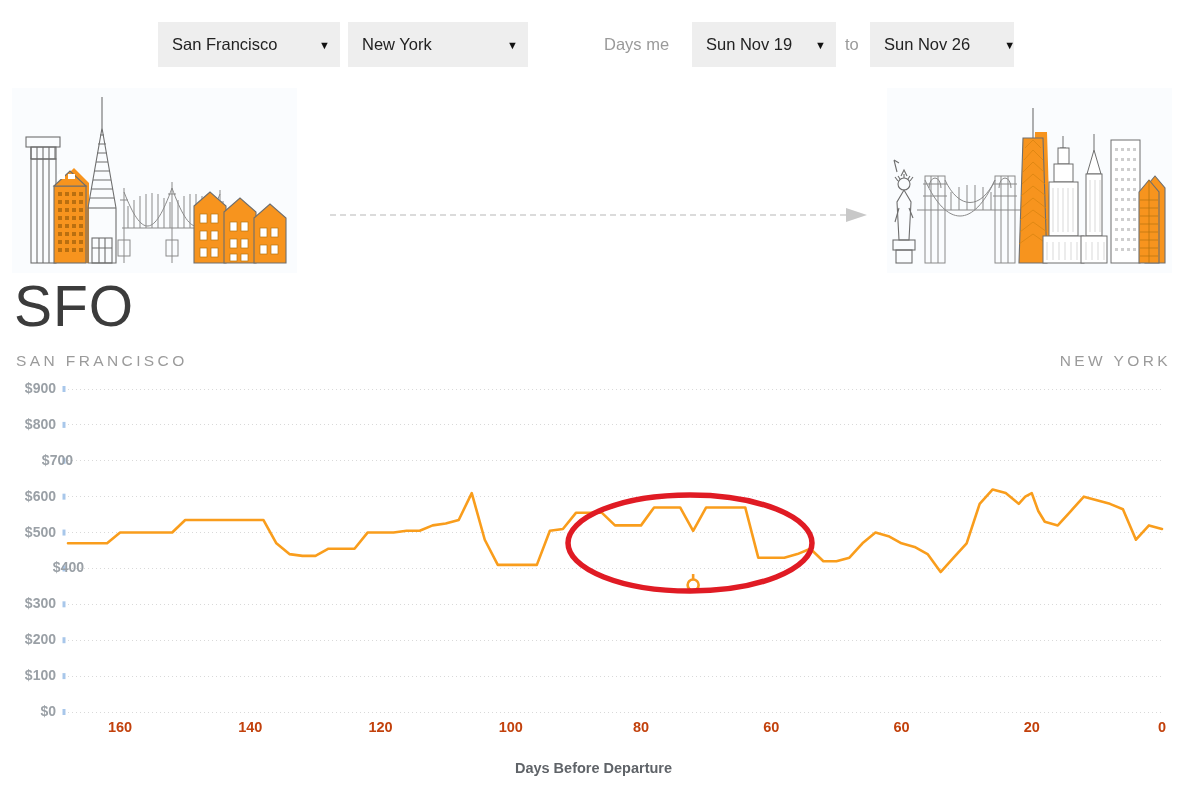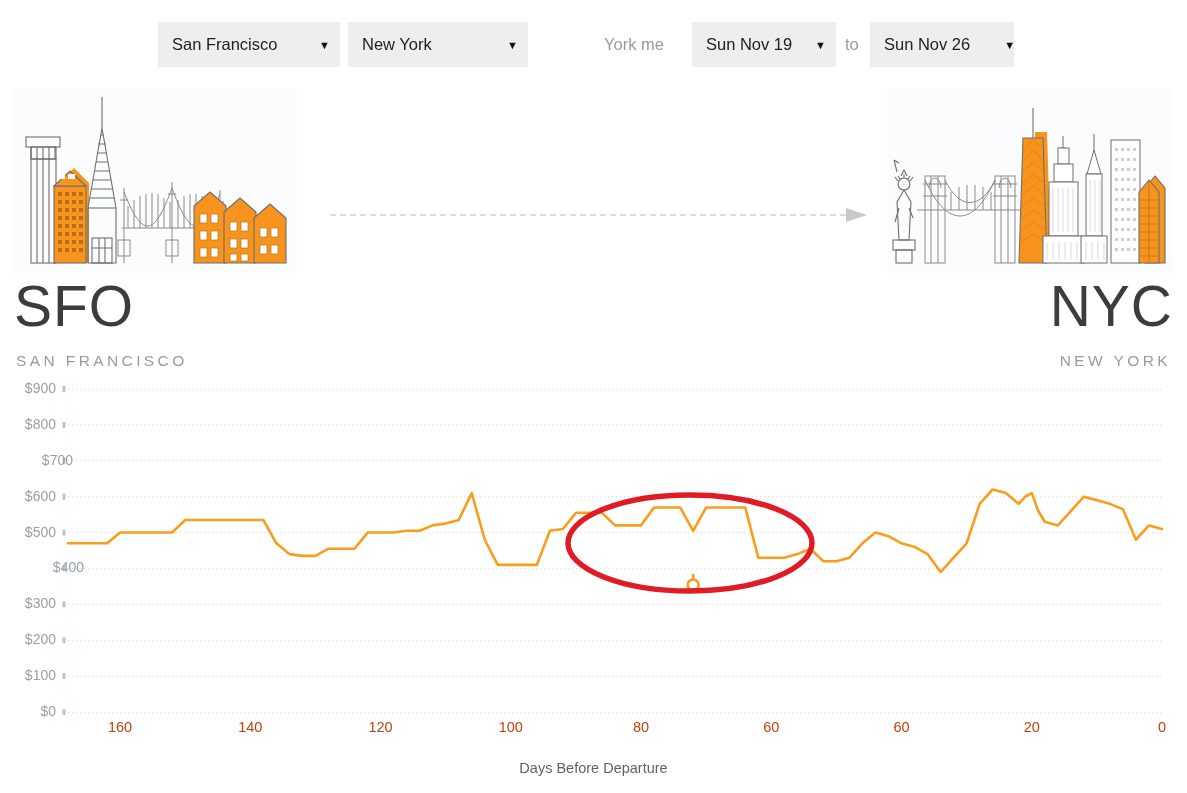--- a/index.html
+++ b/index.html
@@ -55,21 +55,21 @@
     position: absolute; font-size: 15.5px; color: #9b9b9b; letter-spacing: 3.4px;
   }
   #code-left { left: 14px; top: 278px; }
   #name-left { left: 16px; top: 352px; }
   #code-right { right: 14px; top: 278px; }
   #name-right { right: 16px; top: 352px; }
 
   .arrow-connector { position: absolute; left: 330px; top: 205px; width: 540px; height: 20px; }
 
   
-  .chart { position: absolute; left: 0; top: 375px; width: 1187px; height: 418px; }
+  .chart { position: absolute; left: 0; top: 375px; width: 1187px; height: 418px; font-weight: bold; }
   .y-tick-label {
     position: absolute; font-size: 14px; color: #9aa0a6;
     text-align: right; width: 56px; right: auto;
   }
   .x-tick-label {
     position: absolute; font-size: 14.5px; color: #c2410c; text-align: center; width: 50px;
   }
   .axis-title {
     position: absolute; font-size: 14.5px; color: #5f6368;
     width: 100%; text-align: center; top: 385px; left: 0;
@@ -85,21 +85,21 @@
     <div class="dropdown" id="dd-origin">
       <span class="dd-label">San Francisco</span>
       <span class="caret">▼</span>
     </div>
 
     <div class="dropdown" id="dd-dest">
       <span class="dd-label">New York</span>
       <span class="caret">▼</span>
     </div>
 
-    <div class="plain-label" id="lbl-showme">York me</div>
+    <div class="plain-label" id="lbl-showme">Days me</div>
 
     <div class="dropdown" id="dd-date1">
       <span class="dd-label">Sun Nov 19</span>
       <span class="caret">▼</span>
     </div>
 
     <div class="plain-label" id="lbl-to">to</div>
 
     <div class="dropdown" id="dd-date2">
       <span class="dd-label">Sun Nov 26</span>
@@ -335,21 +335,20 @@
         <path d="M258 100 L268 88 L278 100 L278 175 L258 175 Z" fill="#f7941e" stroke="#6e6e6e" stroke-width="1.1"></path>
         <path d="M252 104 L262 92 L272 104 L272 175 L252 175 Z" fill="#f7941e" stroke="#6e6e6e" stroke-width="1.1"></path>
         <path d="M262 92 v83" stroke="#b5740f" stroke-width="0.8" fill="none"></path>
         <g stroke="#b5740f" stroke-width="0.7" fill="none">
           <path d="M253 112 h18 M253 120 h18 M253 128 h18 M253 136 h18 M253 144 h18 M253 152 h18 M253 160 h18 M253 168 h18"></path>
         </g>
       </g>
     </svg>
   </div>
 
-  <div class="city-code" id="code-right">NYC</div>
   <div class="city-name" id="name-right">NEW YORK</div>
 
   <div class="chart">
     <svg id="chart-svg" width="1187" height="400" viewBox="0 0 1187 400">
         <line x1="68" y1="14" x2="1162" y2="14" stroke="#d9d9d9" stroke-width="1" stroke-dasharray="1 3" shape-rendering="crispEdges"></line>
         <line x1="64" y1="11" x2="64" y2="17" stroke="#a8c7ea" stroke-width="3"></line>
         <line x1="68" y1="49.888888888888914" x2="1162" y2="49.888888888888914" stroke="#d9d9d9" stroke-width="1" stroke-dasharray="1 3" shape-rendering="crispEdges"></line>
         <line x1="64" y1="46.888888888888914" x2="64" y2="52.888888888888914" stroke="#a8c7ea" stroke-width="3"></line>
         <line x1="68" y1="85.77777777777777" x2="1162" y2="85.77777777777777" stroke="#d9d9d9" stroke-width="1" stroke-dasharray="1 3" shape-rendering="crispEdges"></line>
         <line x1="64" y1="82.77777777777777" x2="64" y2="88.77777777777777" stroke="#a8c7ea" stroke-width="3"></line>

